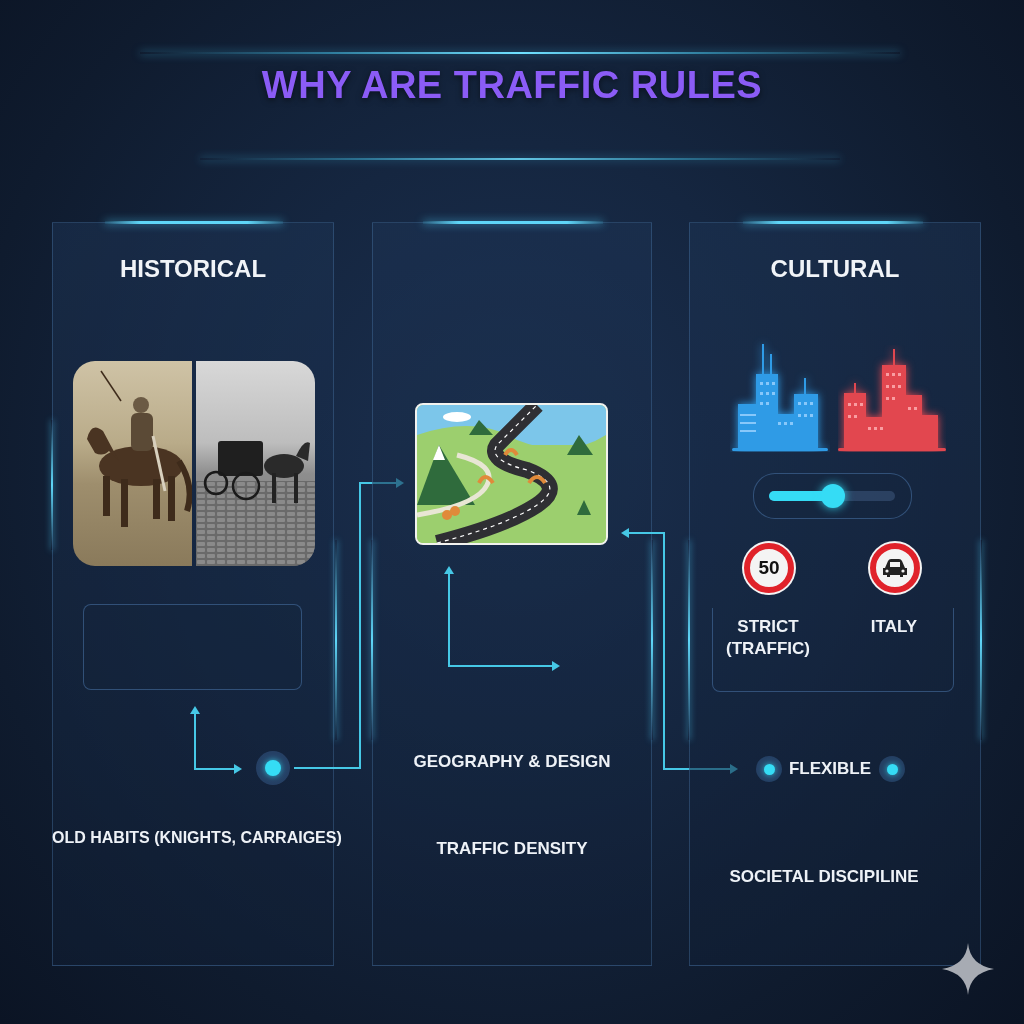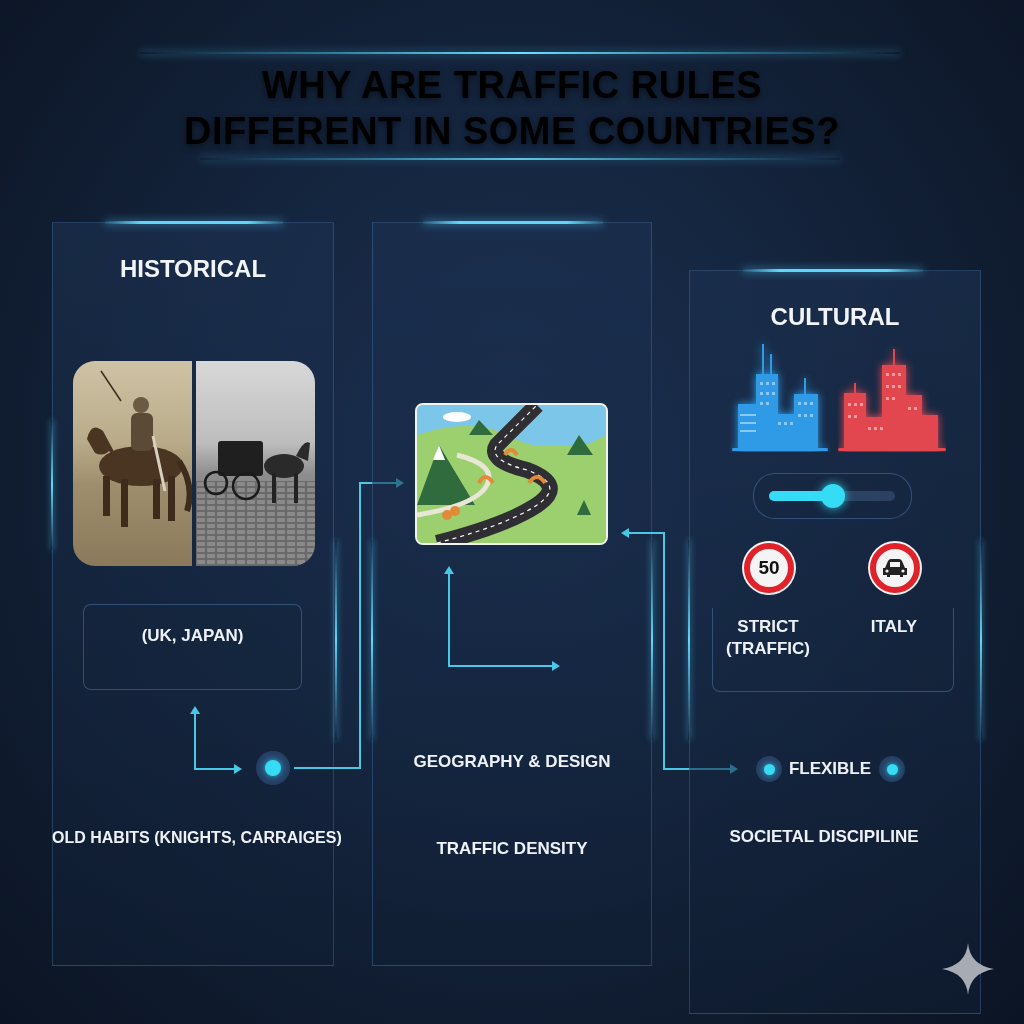--- a/index.html
+++ b/index.html
@@ -12,21 +12,21 @@
   }
   .abs { position: absolute; }
   .glow-line {
     position: absolute; height: 2px;
     background: linear-gradient(90deg, rgba(70,200,240,0) 0%, rgba(70,200,240,0.55) 25%, #6fe0ff 50%, rgba(70,200,240,0.55) 75%, rgba(70,200,240,0) 100%);
     box-shadow: 0 0 8px rgba(80,210,255,0.6);
   }
   .title {
     position: absolute; left: 0; top: 62px; width: 1024px; text-align: center;
     font-weight: 700; font-size: 38px; line-height: 46px; letter-spacing: 0.5px;
-    color: #000000; text-shadow: 0 2px 6px rgba(0,0,0,0.5);
+    color: #8b5cf6; text-shadow: 0 2px 6px rgba(0,0,0,0.5);
   }
   .panel {
     position: absolute; top: 222px; height: 744px;
     border: 1px solid rgba(80,130,180,0.35);
     background: linear-gradient(180deg, rgba(28,50,82,0.55), rgba(16,30,52,0.55));
   }
   .panel-topline {
     position: absolute; top: -2px; height: 3px;
     background: linear-gradient(90deg, rgba(70,200,240,0.2), #5fd6f8 20%, #5fd6f8 80%, rgba(70,200,240,0.2));
     box-shadow: 0 0 8px rgba(80,210,255,0.7);
@@ -71,21 +71,20 @@
     font-weight: 700; font-size: 19px; color: #111;
   }
 </style>
 </head>
 <body>
 
 <div class="glow-line" style="left:140px; top:52px; width:760px;"></div>
 
 <div class="title">
   <div>WHY ARE TRAFFIC RULES</div>
-  <div>DIFFERENT IN SOME COUNTRIES?</div>
 </div>
 
 <div class="glow-line" style="left:200px; top:158px; width:640px; opacity:0.85;"></div>
 
 <div class="panel" style="left:52px; width:282px;">
   <div class="panel-topline" style="left:52px; width:178px;"></div>
   <div class="panel-title">
     <div>HISTORICAL</div>
   </div>
 </div>
@@ -122,21 +121,20 @@
     <circle cx="50" cy="125" r="13" fill="none" stroke="#1a1a1a" stroke-width="2.5"></circle>
     <ellipse cx="88" cy="105" rx="20" ry="12" fill="#2a2a2a"></ellipse>
     <path d="M100 95 Q108 78 114 82 L112 100 Z" fill="#2a2a2a"></path>
     <rect x="76" y="112" width="4" height="30" fill="#222"></rect>
     <rect x="98" y="112" width="4" height="30" fill="#222"></rect>
   </svg>
 </div>
 
 <div class="info-box" style="left:83px; top:604px; width:219px; height:86px;"></div>
 <div class="label" style="left:83px; top:625px; width:219px;">
-  <div>(UK, JAPAN)</div>
 </div>
 
 <div class="connector" style="left:194px; top:712px; width:2px; height:58px;"></div>
 <div class="connector" style="left:194px; top:768px; width:44px; height:2px;"></div>
 <div class="abs" style="left:190px; top:706px; width:0;height:0;border-left:5px solid transparent;border-right:5px solid transparent;border-bottom:8px solid #46c8e6;"></div>
 <div class="abs" style="left:234px; top:764px; width:0;height:0;border-top:5px solid transparent;border-bottom:5px solid transparent;border-left:8px solid #46c8e6;"></div>
 <div class="dot-outer" style="left:256px; top:751px; width:34px; height:34px;"></div>
 <div class="dot-inner" style="left:265px; top:760px; width:16px; height:16px;"></div>
 
 <div class="connector" style="left:294px; top:767px; width:66px; height:2px;"></div>
@@ -180,21 +178,21 @@
 
 <div class="abs" style="left:621px; top:528px; width:0;height:0;border-top:5px solid transparent;border-bottom:5px solid transparent;border-right:8px solid #46c8e6;"></div>
 <div class="connector" style="left:628px; top:532px; width:36px; height:2px;"></div>
 <div class="connector" style="left:663px; top:532px; width:2px; height:237px;"></div>
 <div class="connector" style="left:663px; top:768px; width:68px; height:2px;"></div>
 <div class="abs" style="left:730px; top:764px; width:0;height:0;border-top:5px solid transparent;border-bottom:5px solid transparent;border-left:8px solid #46c8e6;"></div>
 
 <div class="label" style="left:372px; top:751px; width:280px;">GEOGRAPHY &amp; DESIGN</div>
 <div class="label" style="left:372px; top:826px; width:280px;margin-top:12px;">TRAFFIC DENSITY</div>
 
-<div class="panel" style="left:689px; width:292px;margin-top:48px;">
+<div class="panel" style="left:689px; width:292px;">
   <div class="panel-topline" style="left:53px; width:180px;"></div>
   <div class="panel-title">
     <div>CULTURAL</div>
   </div>
 </div>
 <div class="edge-glow" style="left:651px; top:540px; height:200px;"></div>
 <div class="edge-glow" style="left:688px; top:540px; height:200px;"></div>
 <div class="edge-glow" style="left:980px; top:540px; height:200px;"></div>
 
 <svg class="abs" style="left:730px; top:330px;" width="100" height="122" viewBox="0 0 100 122">
@@ -287,17 +285,17 @@
   <div>(TRAFFIC)</div>
 </div>
 <div class="label" style="left:834px; top:616px; width:120px;">ITALY</div>
 
 <div class="dot-outer" style="left:756px; top:756px; width:26px; height:26px;"></div>
 <div class="dot-inner" style="left:764px; top:764px; width:11px; height:11px;"></div>
 <div class="label" style="left:786px; top:758px; width:88px;">FLEXIBLE</div>
 <div class="dot-outer" style="left:879px; top:756px; width:26px; height:26px;"></div>
 <div class="dot-inner" style="left:887px; top:764px; width:11px; height:11px;"></div>
 
-<div class="label" style="left:689px; top:826px; width:270px;">SOCIETAL DISCIPILINE</div>
+<div class="label" style="left:689px; top:866px; width:270px;">SOCIETAL DISCIPILINE</div>
 
 <svg class="abs" style="left:942px; top:943px;" width="52" height="52" viewBox="0 0 52 52">
   <path d="M26 0 Q28 22 52 26 Q28 30 26 52 Q24 30 0 26 Q24 22 26 0 Z" fill="#a7abb3"></path>
 </svg>
 
 </body></html>

